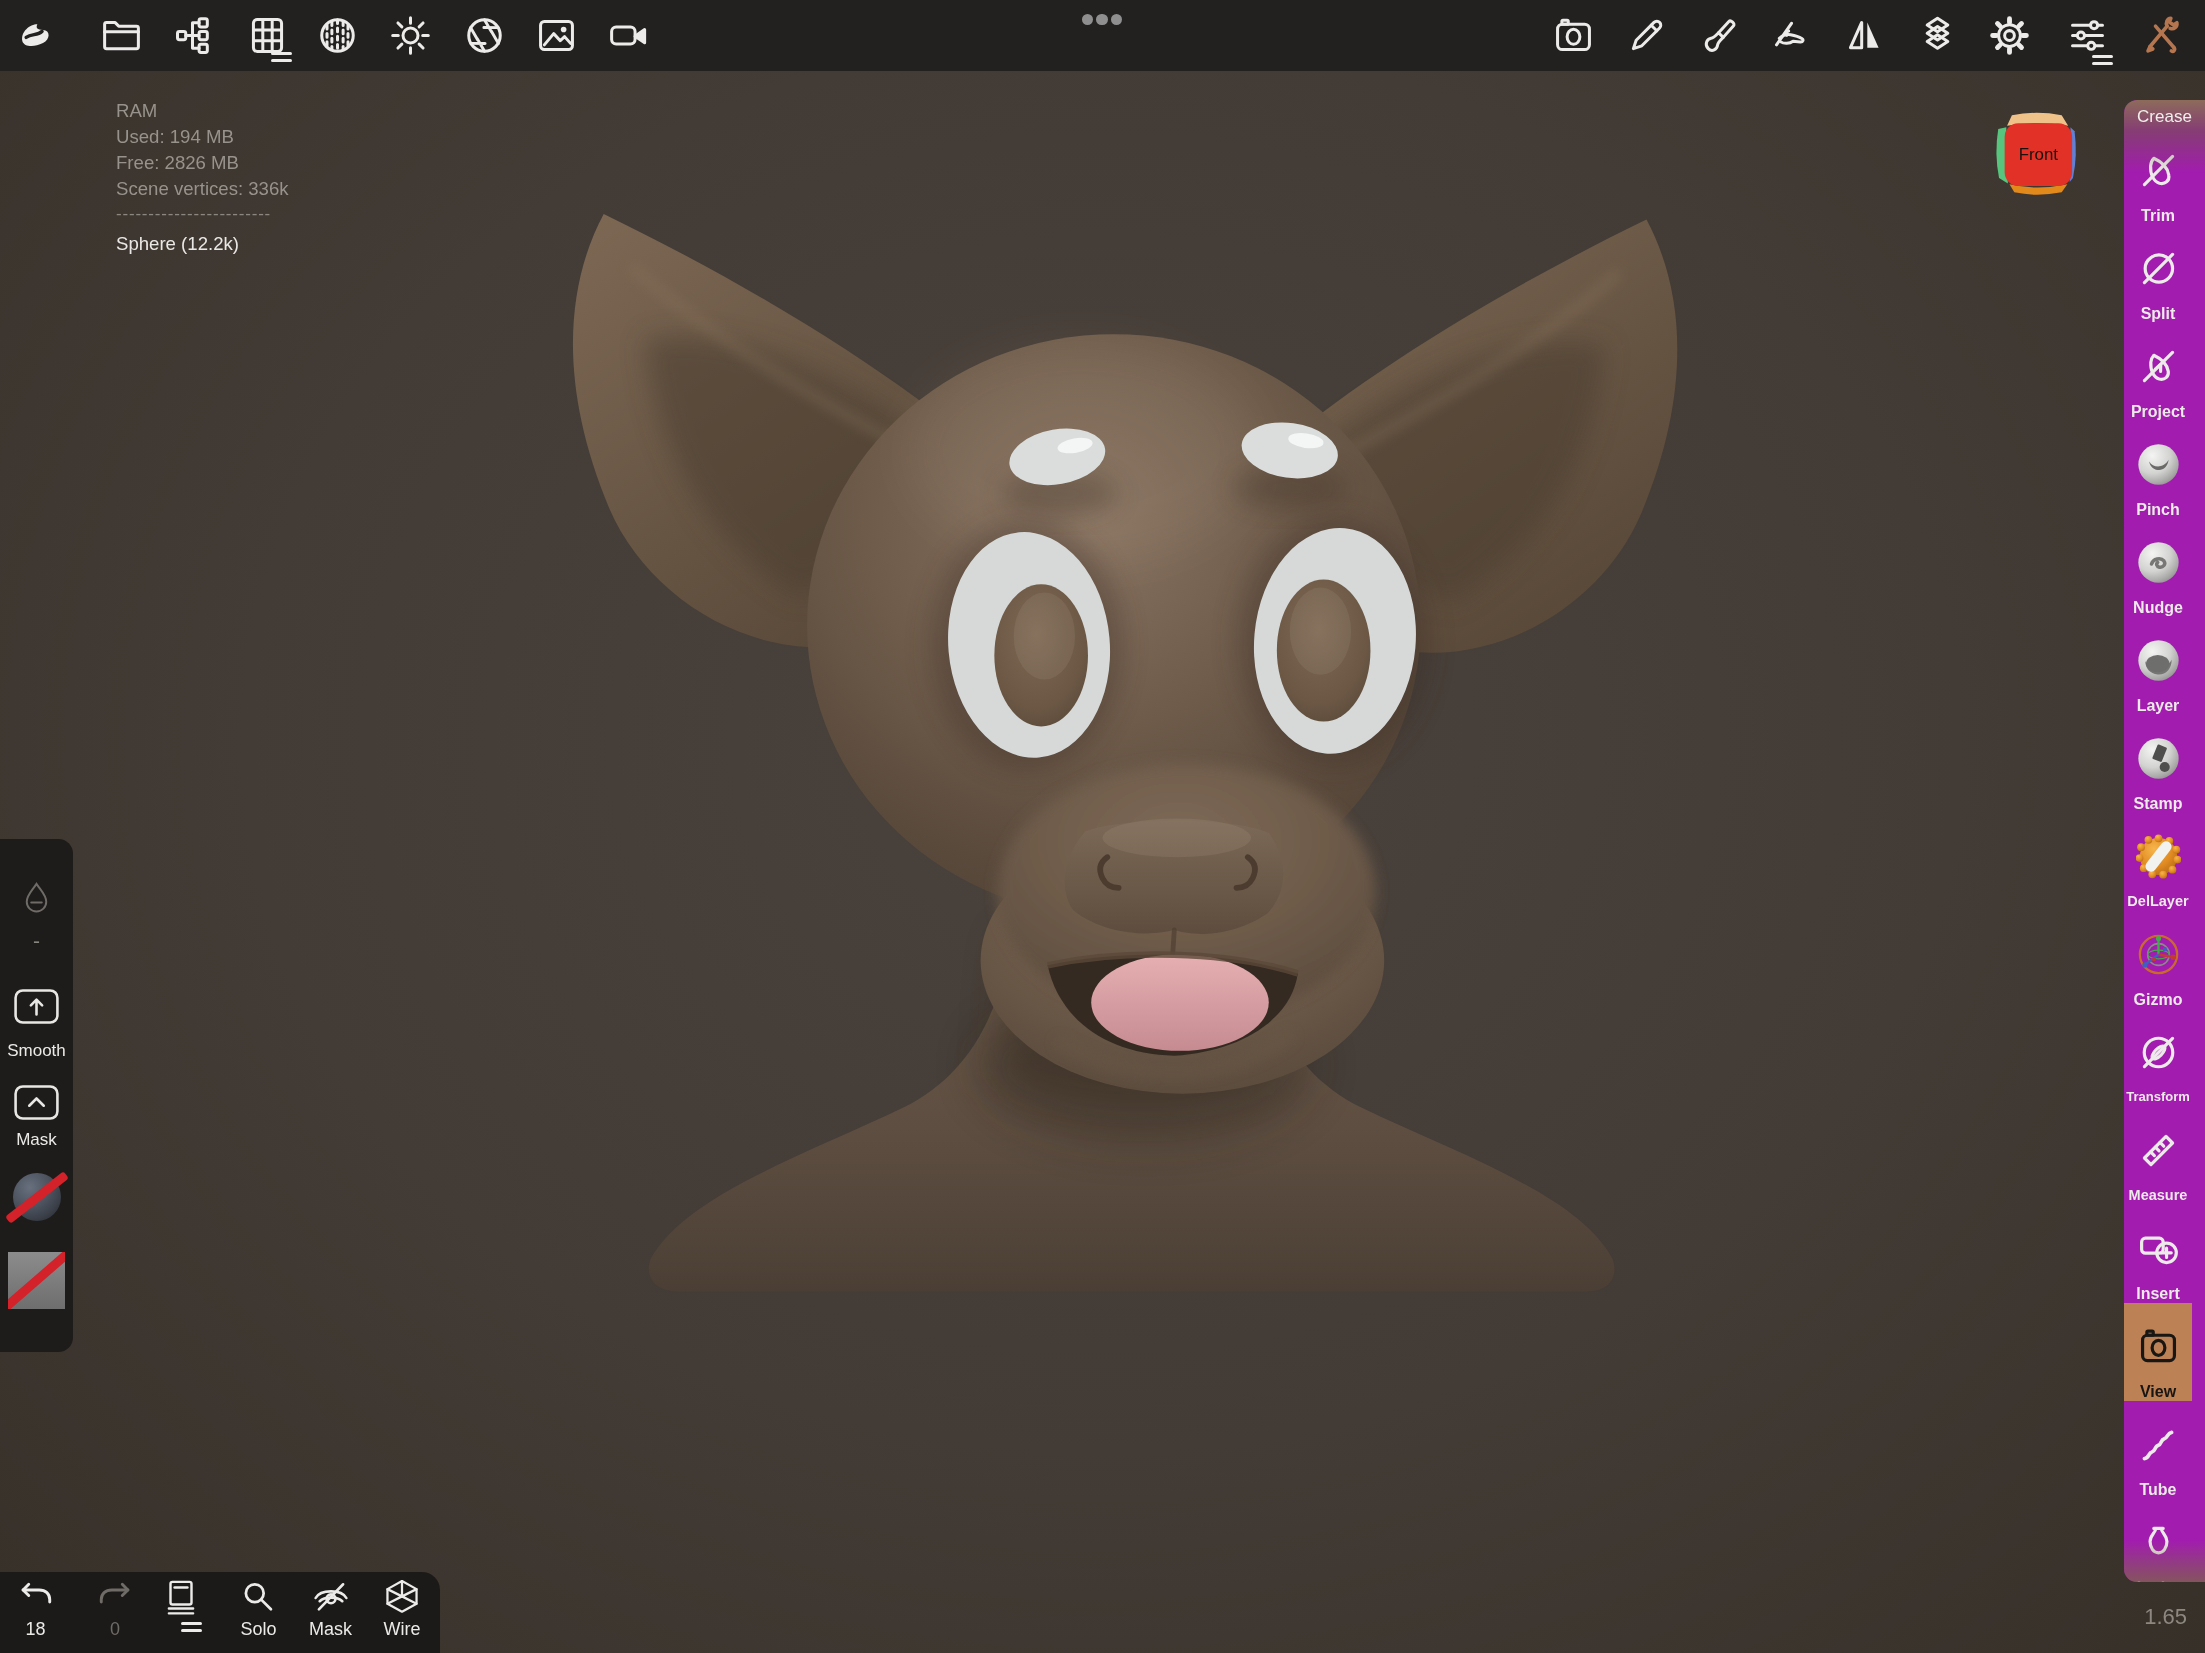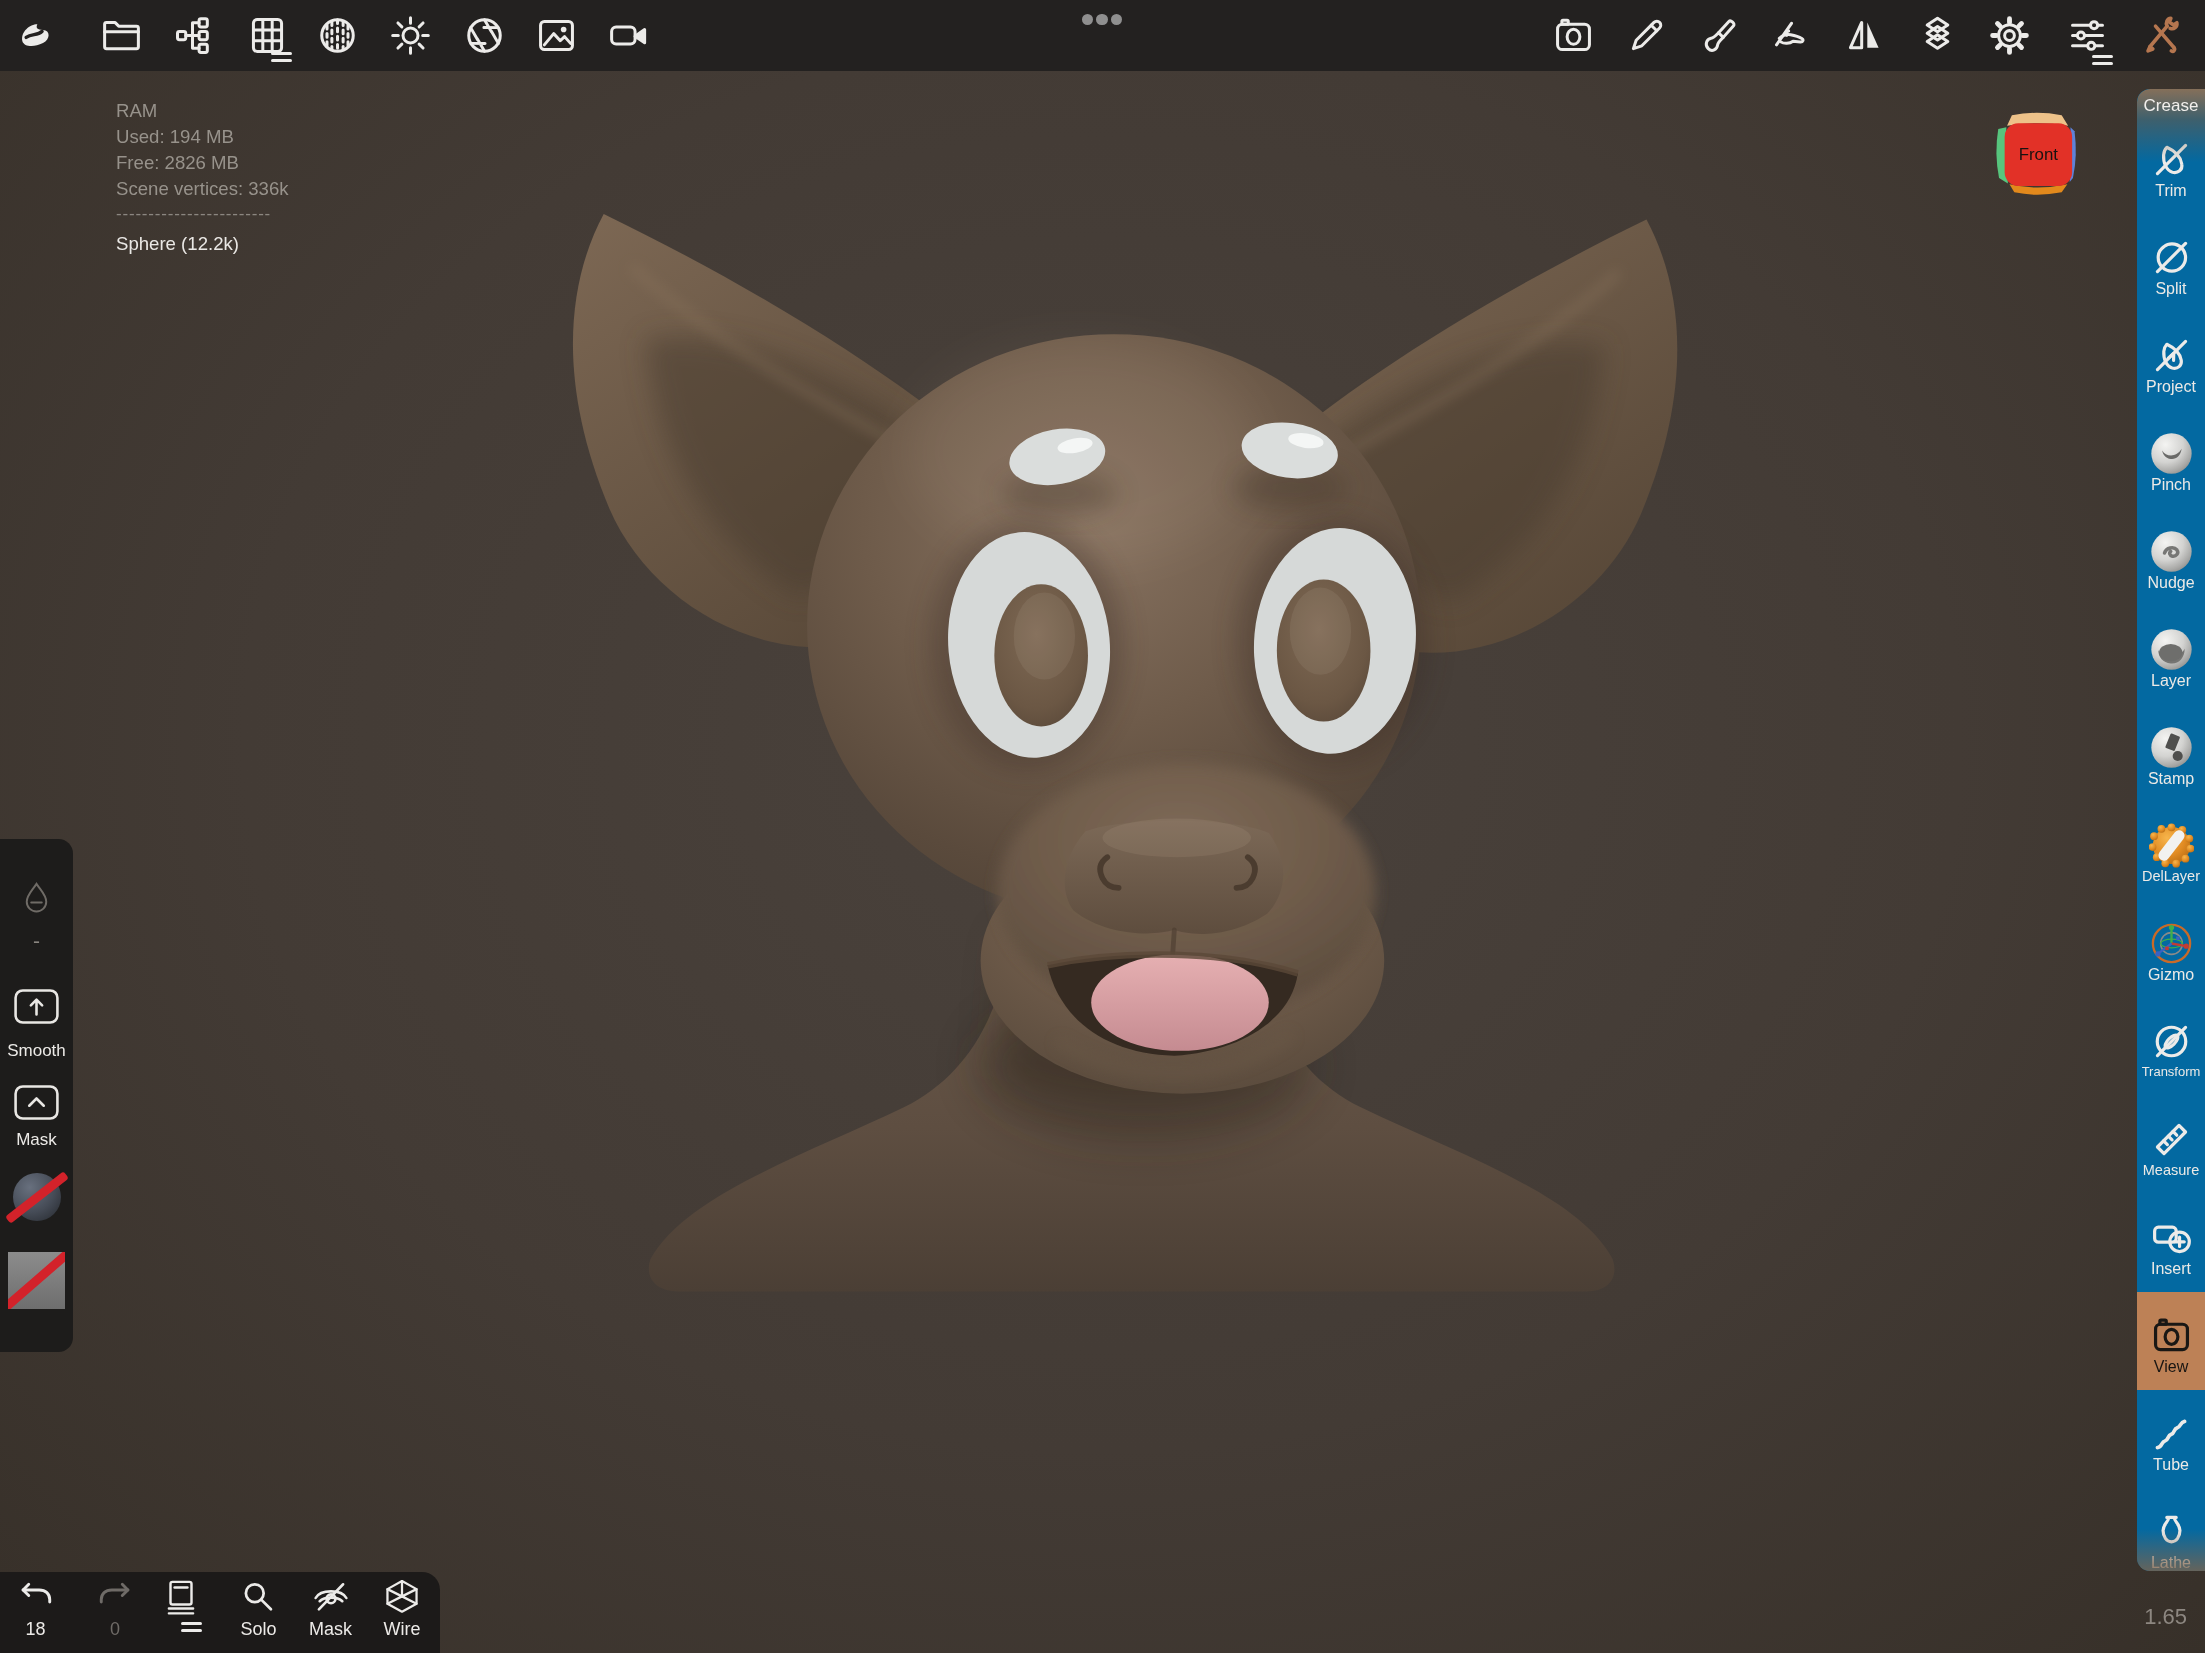--- a/index.html
+++ b/index.html
@@ -16,31 +16,31 @@
   .ic{stroke:#ecebe9;stroke-width:1.6;fill:none;stroke-linecap:round;stroke-linejoin:round;}
   .eq{display:flex;flex-direction:column;gap:4px;position:absolute;}
   .eq i{display:block;width:21px;height:3.2px;background:#ecebe9;border-radius:1.6px;}
   .dots{position:absolute;top:13.7px;left:1082px;display:flex;gap:3.2px;}
   .dots span{width:11.3px;height:11.3px;border-radius:50%;background:#8f8f8f;display:inline-block;}
   
   .stats{position:absolute;left:116px;top:98px;font-size:18.6px;line-height:26px;color:#97928b;}
   .stats .divider{font-size:17px;letter-spacing:0.8px;color:#8b8680;line-height:24px;}
   .stats .obj{color:#eae8e5;margin-top:4.8px;}
   
-  .sidebar{position:absolute;right:0;top:89px;width:68px;height:1482px;background:#0369a1;
-    border-radius:13px 0 0 13px;overflow:hidden;}
+  .sidebar{position:absolute;right:0;top:100px;width:68px;height:1482px;background:#a21caf;
+    border-radius:13px 0 0 13px;overflow:hidden;padding-left:13px;}
   .sidebar .fade-top{position:absolute;top:0;left:0;right:0;height:77px;
     background:linear-gradient(180deg, rgba(140,112,86,.95) 0%, rgba(110,88,66,.55) 40%, rgba(110,88,66,0) 95%);
     border-top-left-radius:13px;z-index:3;pointer-events:none;}
   .sidebar .fade-bottom{position:absolute;bottom:0;left:0;right:0;height:42px;
     background:linear-gradient(0deg, rgba(125,98,74,.8) 0%, rgba(125,98,74,0) 100%);z-index:3;pointer-events:none;}
   .crease-lbl{position:absolute;top:6.5px;left:0;right:0;text-align:center;color:#f1efec;font-size:17px;z-index:4;}
   .tools{position:absolute;top:27.4px;left:0;width:68px;}
   .tool{height:98px;display:flex;flex-direction:column;align-items:center;padding-top:21px;box-sizing:border-box;cursor:pointer;}
-  .tool .t-lbl{margin-top:0;font-size:16px;color:#eceae7;white-space:nowrap;}
+  .tool .t-lbl{margin-top:14px;font-size:16px;color:#eceae7;white-space:nowrap;font-weight:bold;}
   .tool .t-lbl.sm{font-size:14.5px;}
   .tool .t-lbl.xs{font-size:13px;}
   .tool.active{background:#bd8156;}
   .tool.active .t-lbl{color:#181512;}
   .wic{stroke:#ecebe9;stroke-width:1.7;fill:none;stroke-linecap:round;stroke-linejoin:round;}
   .kic{stroke:#191714;stroke-width:1.7;fill:none;stroke-linecap:round;stroke-linejoin:round;}
   
   .lpanel{position:absolute;left:0;top:839px;width:73px;height:513px;background:#1d1c1b;border-radius:0 14.5px 14.5px 0;}
   .lp-item{position:absolute;left:0;width:73px;display:flex;justify-content:center;}
   .lp-lbl{position:absolute;left:0;width:73px;text-align:center;color:#eceae7;font-size:17px;}

